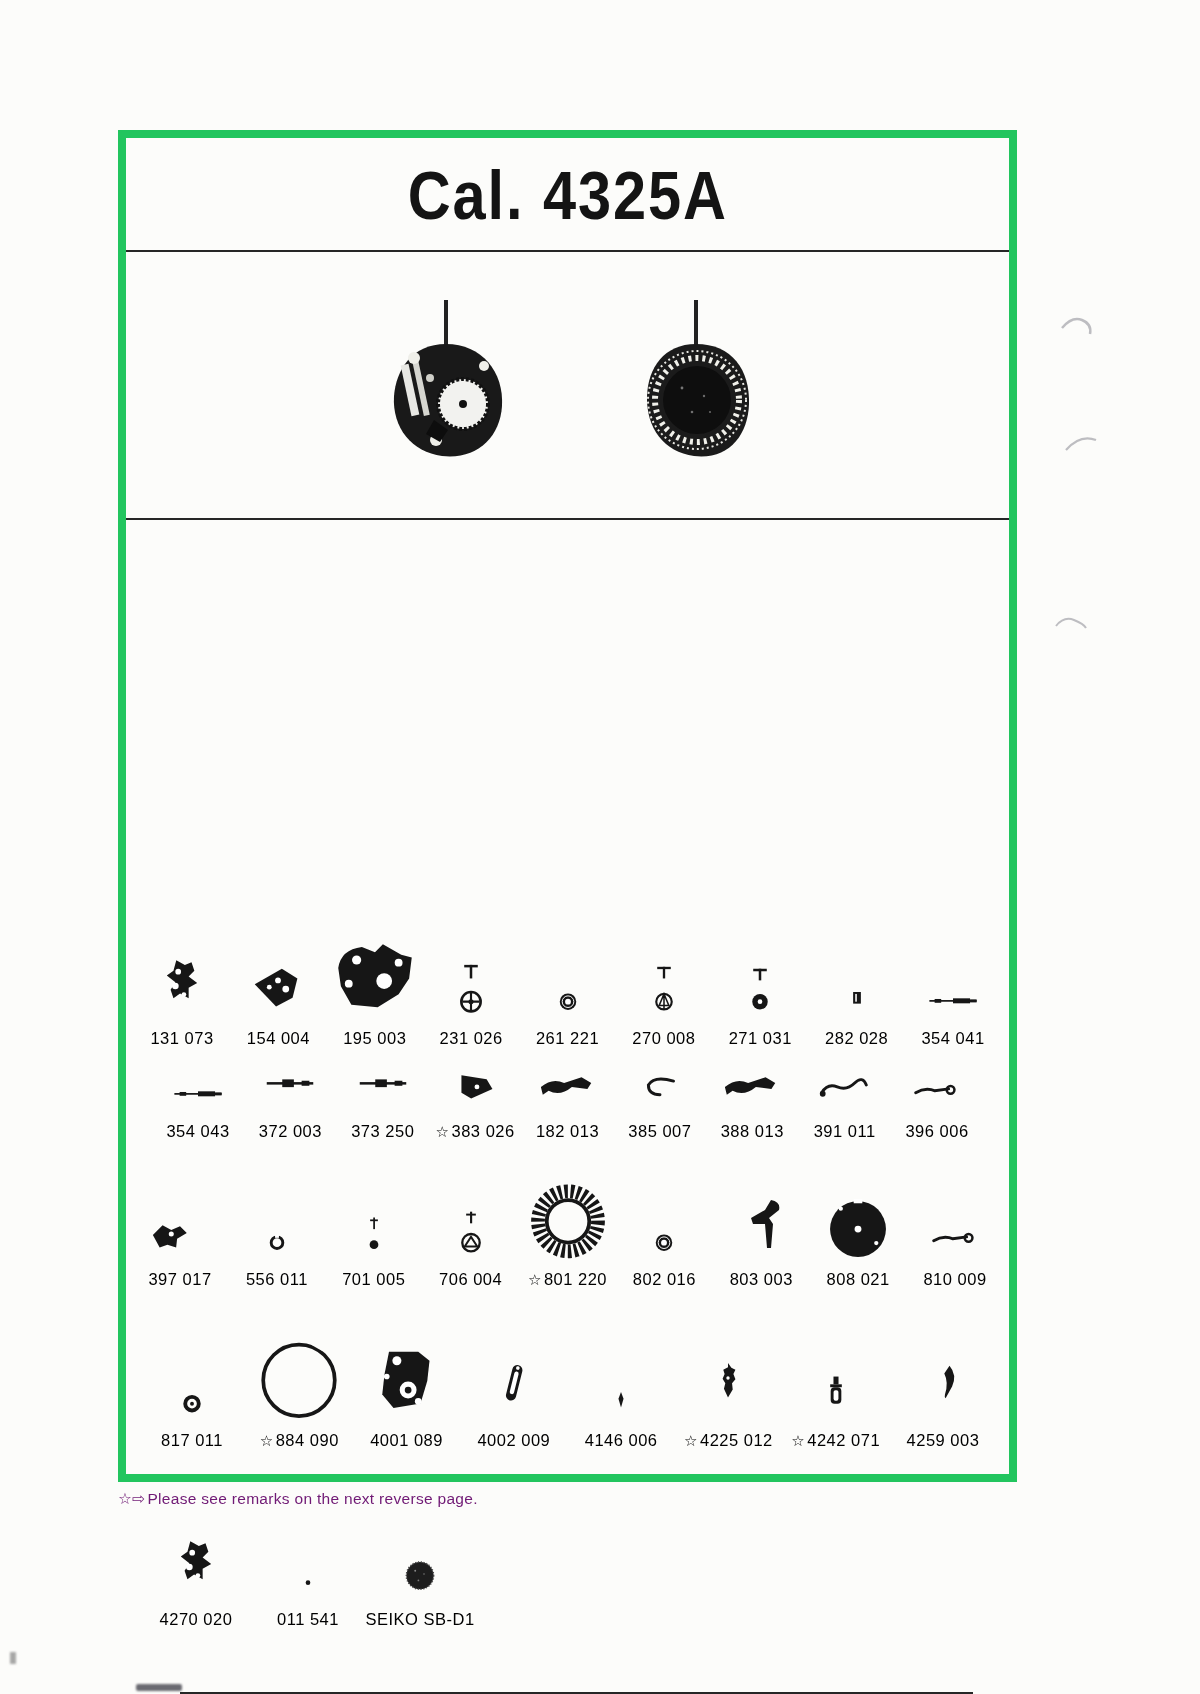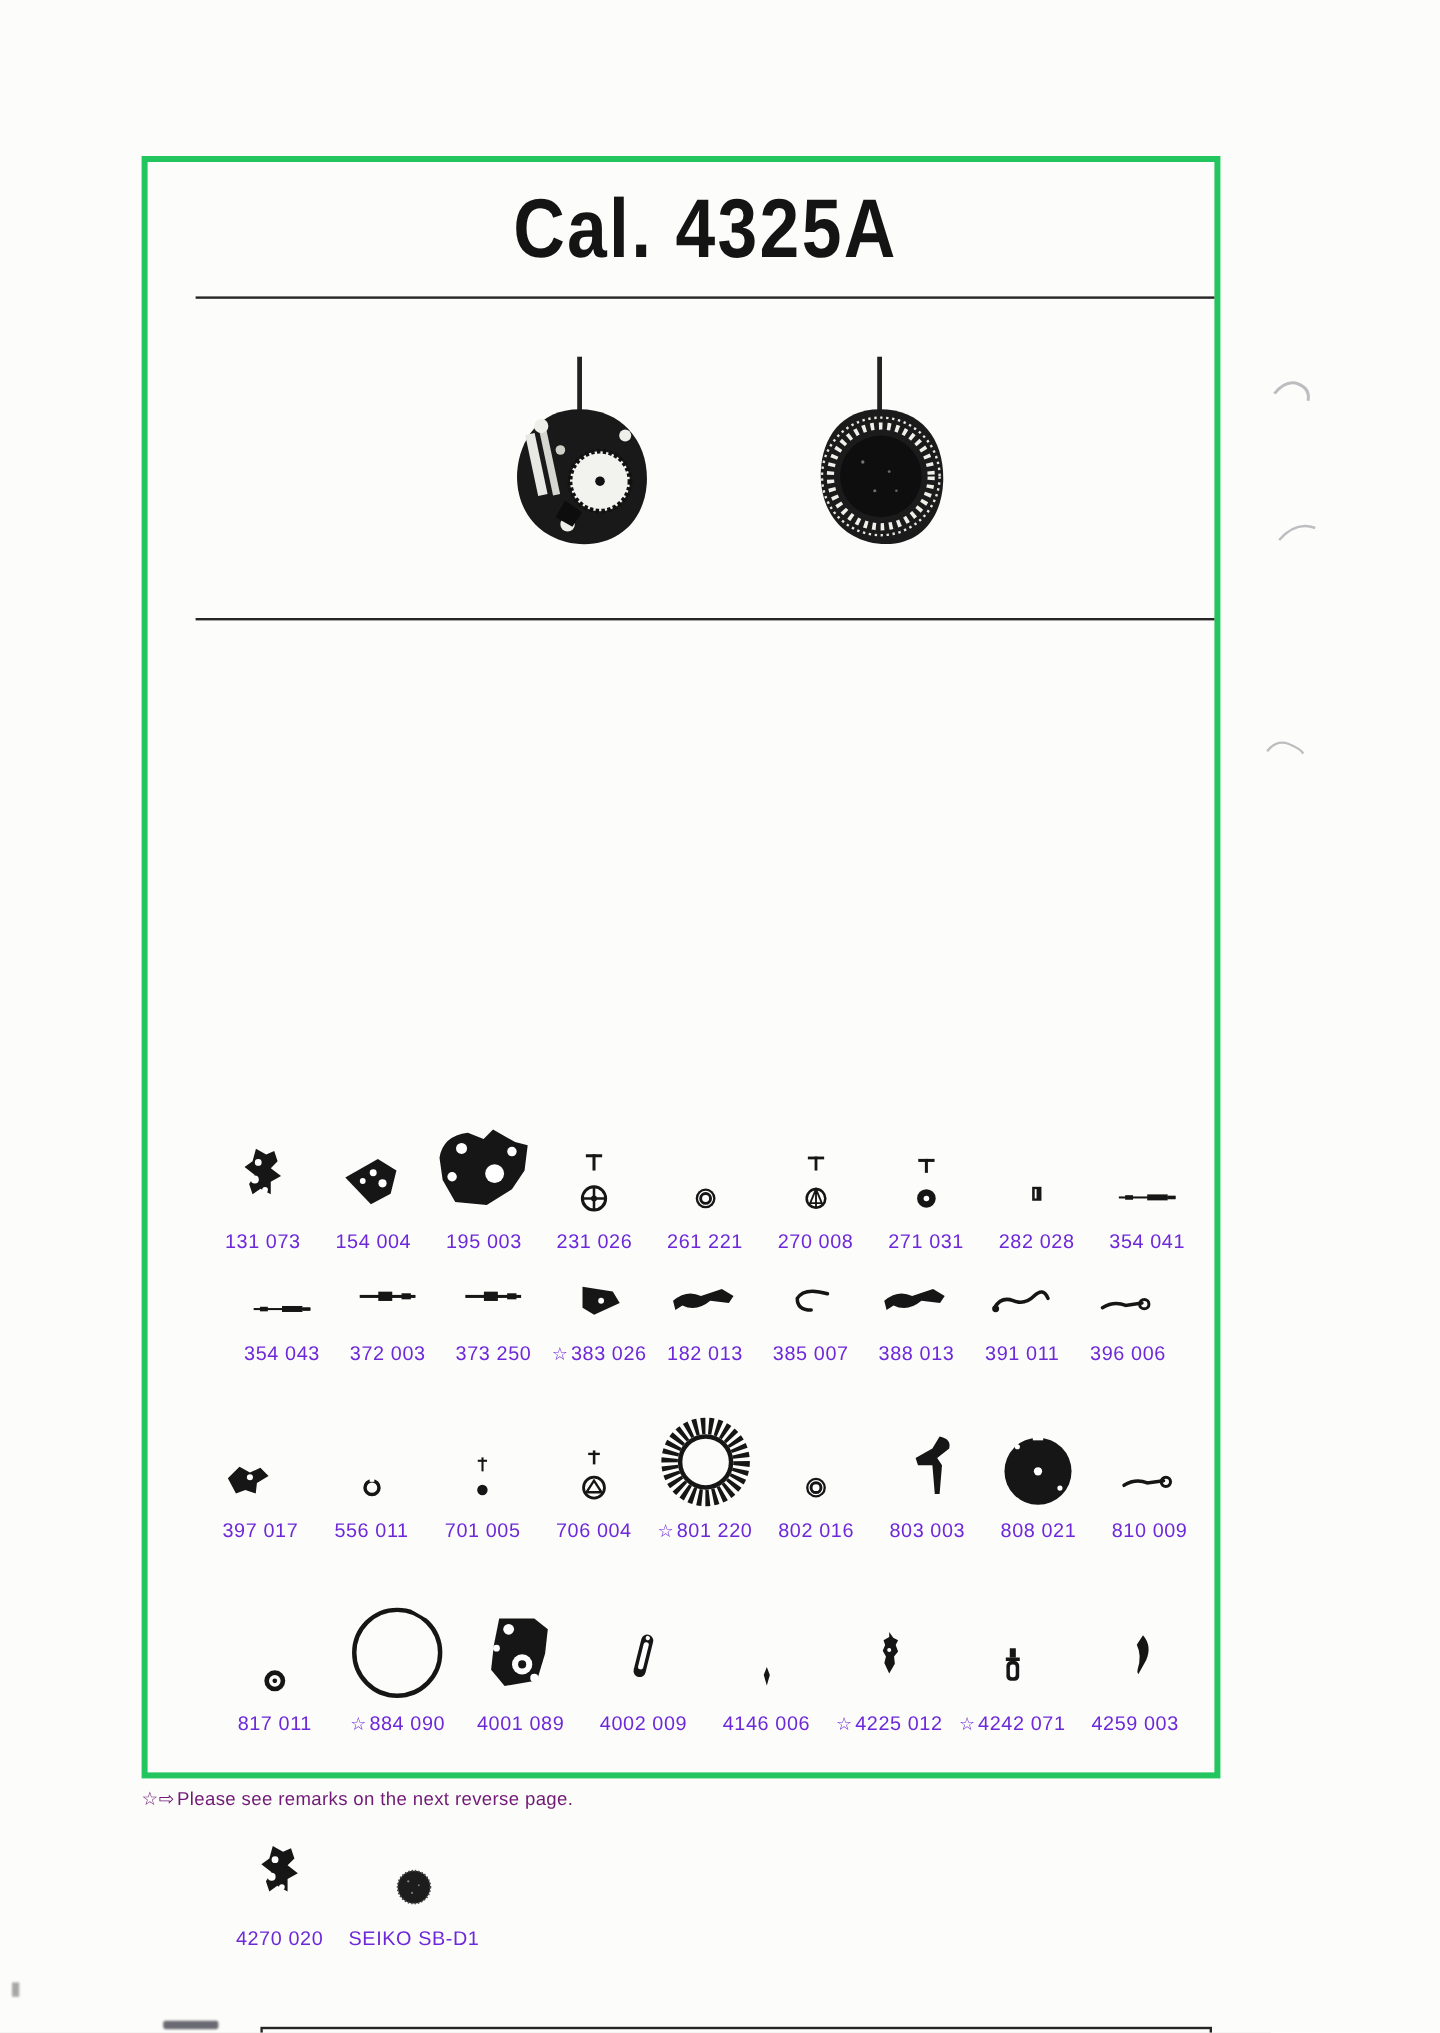--- a/index.html
+++ b/index.html
@@ -1,19 +1,19 @@
 <!DOCTYPE html>
 <html><head>
 <meta charset="utf-8">
 <style>
   html,body{margin:0;padding:0;background:#e8e8e6;}
   .page{position:relative;width:1200px;height:1694px;background:#fcfcfa;margin:0 auto;
         font-family:"Liberation Sans","DejaVu Sans",sans-serif;color:#1b1b1b;overflow:hidden;}
   .outer-box{position:absolute;left:118px;top:130px;width:899px;height:1352px;
-             border:5px solid #22c55e;box-sizing:border-box;padding-left:40px;}
+             border:8px solid #22c55e;box-sizing:border-box;}
   .title-section{height:112px;border-bottom:2px solid #262626;display:flex;
                  align-items:center;justify-content:center;}
   .cal-title{font-size:62px;font-weight:bold;letter-spacing:2px;transform:scaleY(1.12) scaleX(.96);
              color:#141414;}
   .movement-section{height:266px;border-bottom:2px solid #262626;position:relative;}
   .mv{position:absolute;top:48px;}
   .mv-left{left:258px;}
   .mv-right{left:512px;}
 
   .parts-area{position:relative;height:100%;}
@@ -26,21 +26,21 @@
   .prow-5{top:1008px;justify-content:flex-start;padding-left:14px;}
   .prow-5 .pcell{width:112px;flex:none;}
 
   .pcell{display:flex;flex-direction:column;align-items:center;width:84px;}
   .picon{display:flex;align-items:flex-end;justify-content:center;}
   .prow-1 .picon{height:118px;}
   .prow-2 .picon{height:64px;}
   .prow-3 .picon{height:154px;}
   .prow-4 .picon{height:170px;}
   .prow-5 .picon{height:76px;}
-  .pnum{margin-top:6px;font-size:16.5px;letter-spacing:.5px;white-space:nowrap;color:#6d28d9;}
+  .pnum{margin-top:6px;font-size:16.5px;letter-spacing:.5px;white-space:nowrap;color:#000000;}
   .star{margin-right:2px;font-size:15px;}
 
   .picon svg{width:78px;height:62px;}
   .shape-bigplate svg{width:112px;height:84px;}
   .shape-stem svg{width:116px;height:42px;}
   .shape-toothedring svg{width:100px;height:88px;}
   .shape-rotor svg{width:86px;height:72px;}
   .shape-bigring svg{width:106px;height:92px;}
   .shape-circuit svg{width:90px;height:88px;}
   .shape-capsule svg{width:58px;height:80px;}
@@ -466,20 +466,28 @@
             <div class="picon">
               <svg viewBox="0 0 80 64" fill="#161616" xmlns="http://www.w3.org/2000/svg">
                 <path d="M34 6l9 5 7-3 3 9-6 6 9 7-9 5 0 11-9-5-7 5-3-9 5-8-9-7 7-5z"></path>
                 <circle cx="36" cy="18" r="3" fill="#fff"></circle>
                 <circle cx="33" cy="33" r="3.5" fill="#fff"></circle>
                 <circle cx="42" cy="42" r="2.5" fill="#fff"></circle>
               </svg>
             </div>
             <div class="pnum">4270 020</div>
           </div>
+          <div class="pcell shape-tinydot">
+            <div class="picon">
+              <svg viewBox="0 0 80 64" fill="#161616" xmlns="http://www.w3.org/2000/svg">
+                <circle cx="40" cy="42" r="2.4"></circle>
+              </svg>
+            </div>
+            <div class="pnum">011 541</div>
+          </div>
           <div class="pcell shape-battery">
             <div class="picon">
               <svg viewBox="0 0 80 64" fill="#161616" xmlns="http://www.w3.org/2000/svg">
                 <circle cx="40" cy="34" r="17" fill="#1d1d1d"></circle>
                 <circle cx="40" cy="34" r="17" fill="none" stroke="#454545" stroke-width="2" stroke-dasharray="1.5 2"></circle>
                 <circle cx="34" cy="28" r="1.2" fill="#888"></circle>
                 <circle cx="45" cy="32" r="1" fill="#777"></circle>
                 <circle cx="38" cy="40" r="1.1" fill="#7a7a7a"></circle>
               </svg>
             </div>

